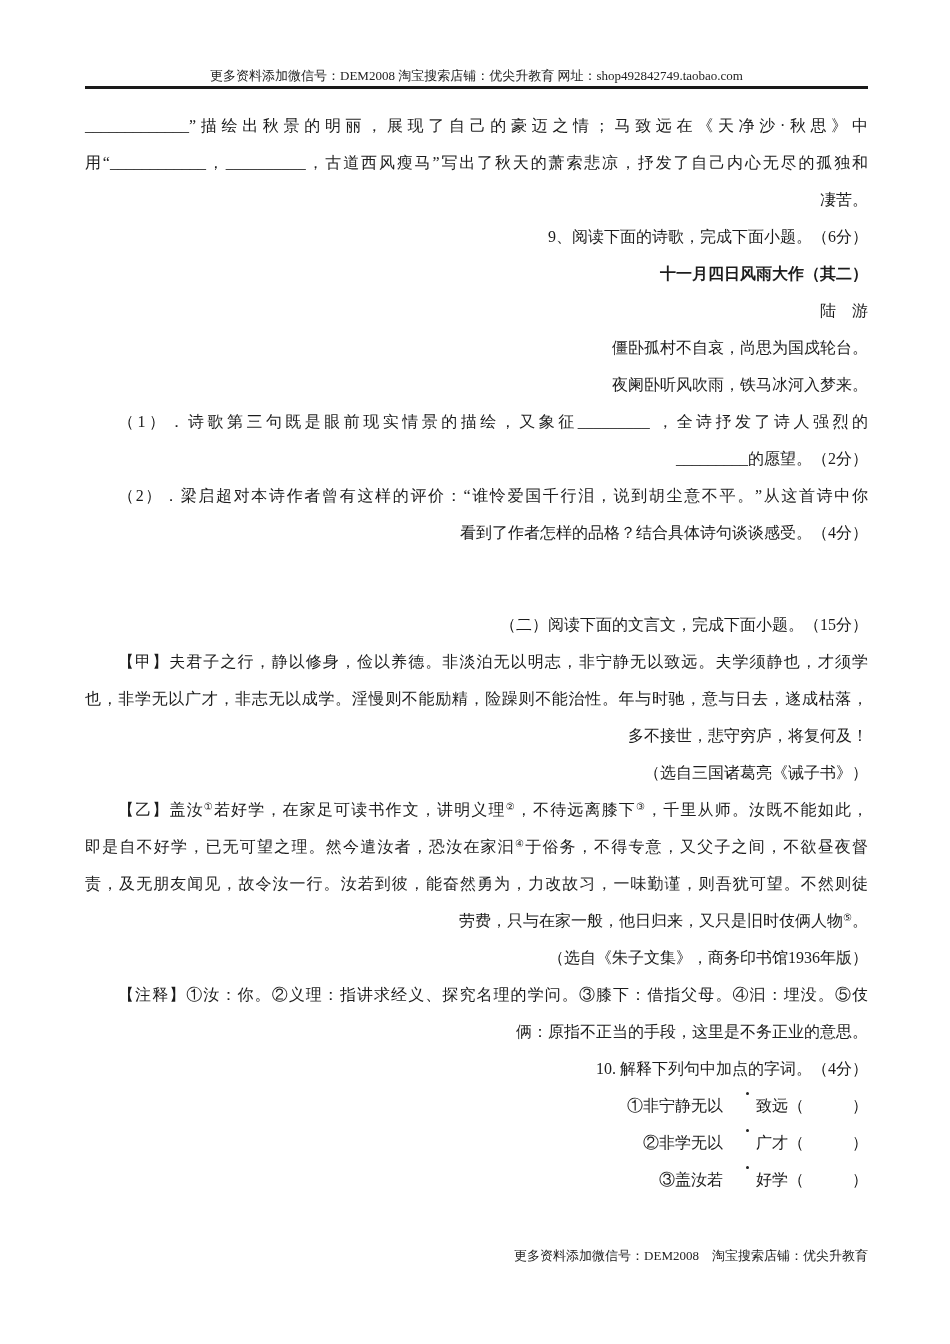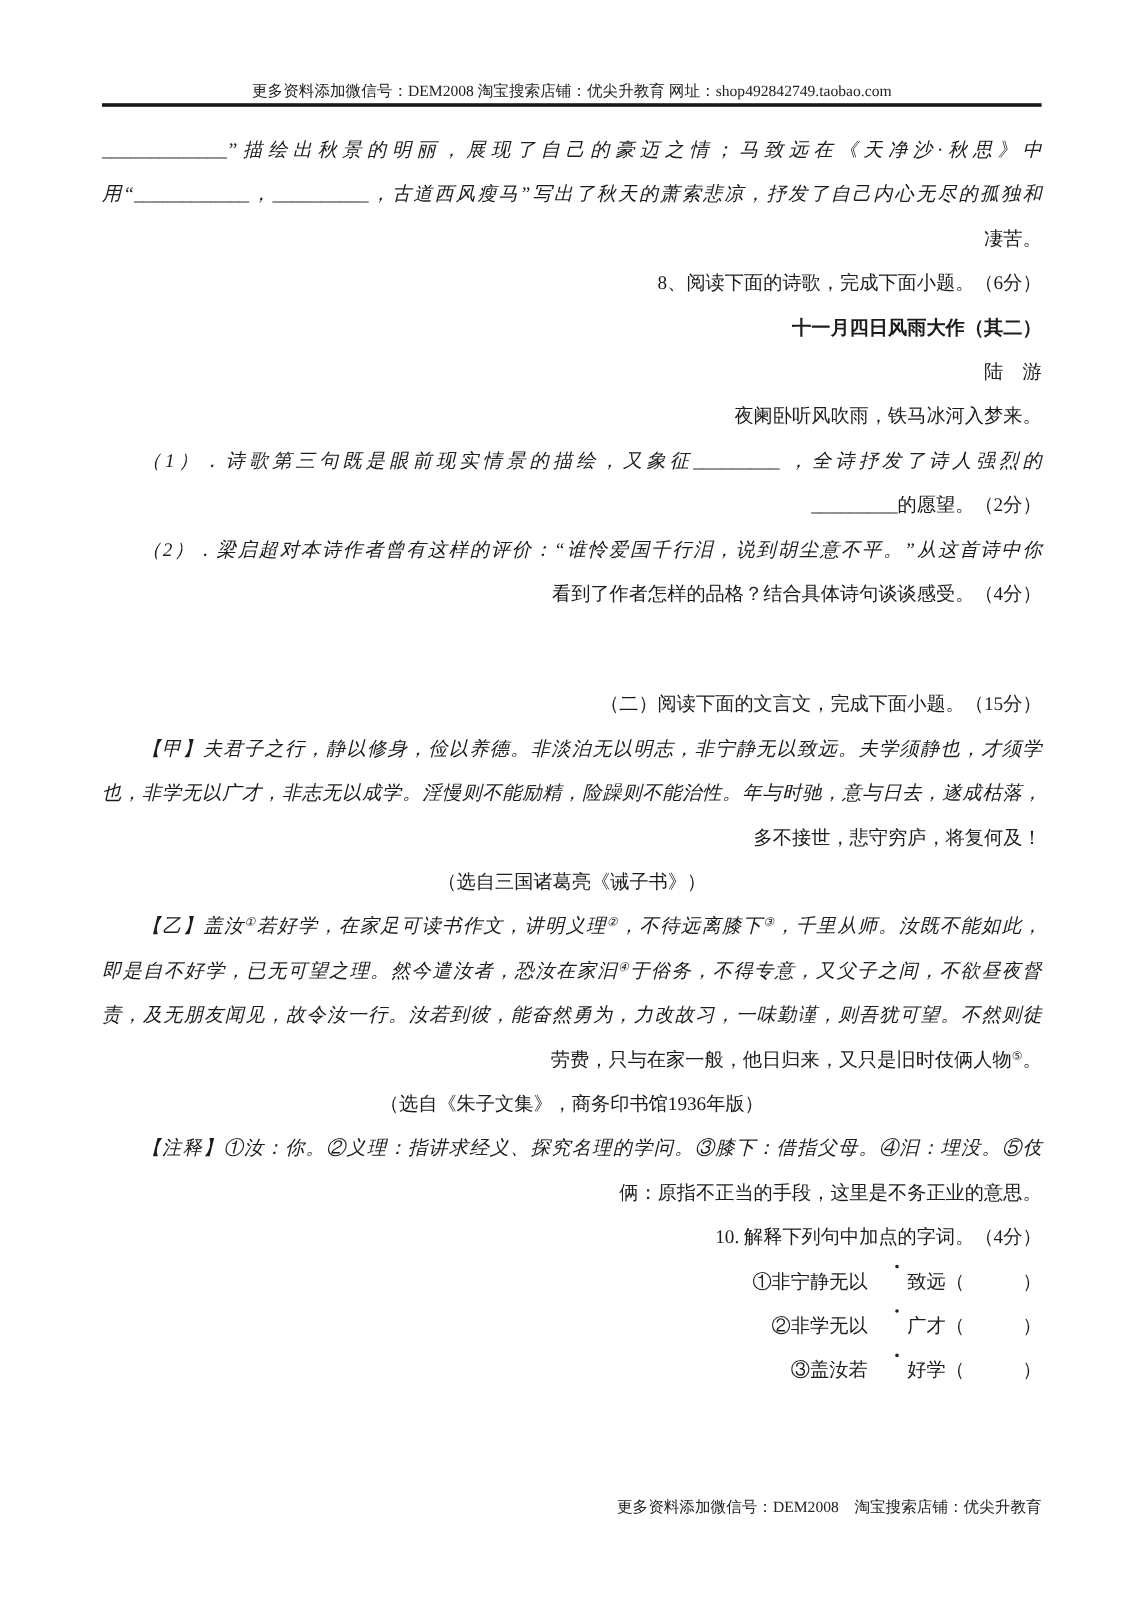--- a/index.html
+++ b/index.html
@@ -26,24 +26,24 @@
     position:absolute;top:1246px;left:85px;width:783px;
     text-align:right;font-size:13px;line-height:20px;color:#222;
     white-space:nowrap;
   }
 
   .content{
     position:absolute;top:107px;left:85px;width:783px;
     font-size:16px;line-height:37px;color:#1c1c1c;
   }
   .ln{height:37px;overflow:visible;text-align:right;}
-  .jf{text-align:justify;text-align-last:justify;font-style:italic;}
+  .jf{text-align:justify;text-align-last:justify;}
   .ind{text-indent:33px;}
   .ctr{text-align:right;text-indent:0;}
-  .rt{text-align:center;text-indent:0;}
+  .rt{text-align:right;text-indent:0;}
   .b{font-weight:bold;}
   .spacer{height:55px;}
 
   sup{font-size:10px;vertical-align:5px;line-height:0;}
 
   .emdot{display:inline-block;position:relative;line-height:normal;}
   .emdot::after{
     content:"";position:absolute;left:50%;top:-4px;
     width:3px;height:3px;margin-left:-2px;border-radius:50%;background:#222;
   }
@@ -55,24 +55,25 @@
 
   <div class="header">更多资料添加微信号：DEM2008 淘宝搜索店铺：优尖升教育 网址：shop492842749.taobao.com</div>
   <div class="header-rule"></div>
 
   <div class="content">
 
     <div class="ln jf">_____________”描绘出秋景的明丽，展现了自己的豪迈之情；马致远在《天净沙·秋思》中</div>
     <div class="ln jf">用“____________，__________，古道西风瘦马”写出了秋天的萧索悲凉，抒发了自己内心无尽的孤独和</div>
     <div class="ln">凄苦。</div>
 
-    <div class="ln ind">8、阅读下面的诗歌，完成下面小题。（6分）</div>
+    <div class="ln ind">9、阅读下面的诗歌，完成下面小题。（6分）</div>
 
     <div class="ln ctr b">十一月四日风雨大作（其二）</div>
     <div class="ln ctr">陆　游</div>
+    <div class="ln ctr">僵卧孤村不自哀，尚思为国戍轮台。</div>
     <div class="ln ctr">夜阑卧听风吹雨，铁马冰河入梦来。</div>
 
     <div class="ln ind jf">（1）．诗歌第三句既是眼前现实情景的描绘，又象征_________ ，全诗抒发了诗人强烈的</div>
     <div class="ln">_________的愿望。（2分）</div>
     <div class="ln ind jf">（2）．梁启超对本诗作者曾有这样的评价：“谁怜爱国千行泪，说到胡尘意不平。”从这首诗中你</div>
     <div class="ln">看到了作者怎样的品格？结合具体诗句谈谈感受。（4分）</div>
 
     <div class="spacer"></div>
 
     <div class="ln ind">（二）阅读下面的文言文，完成下面小题。（15分）</div>

